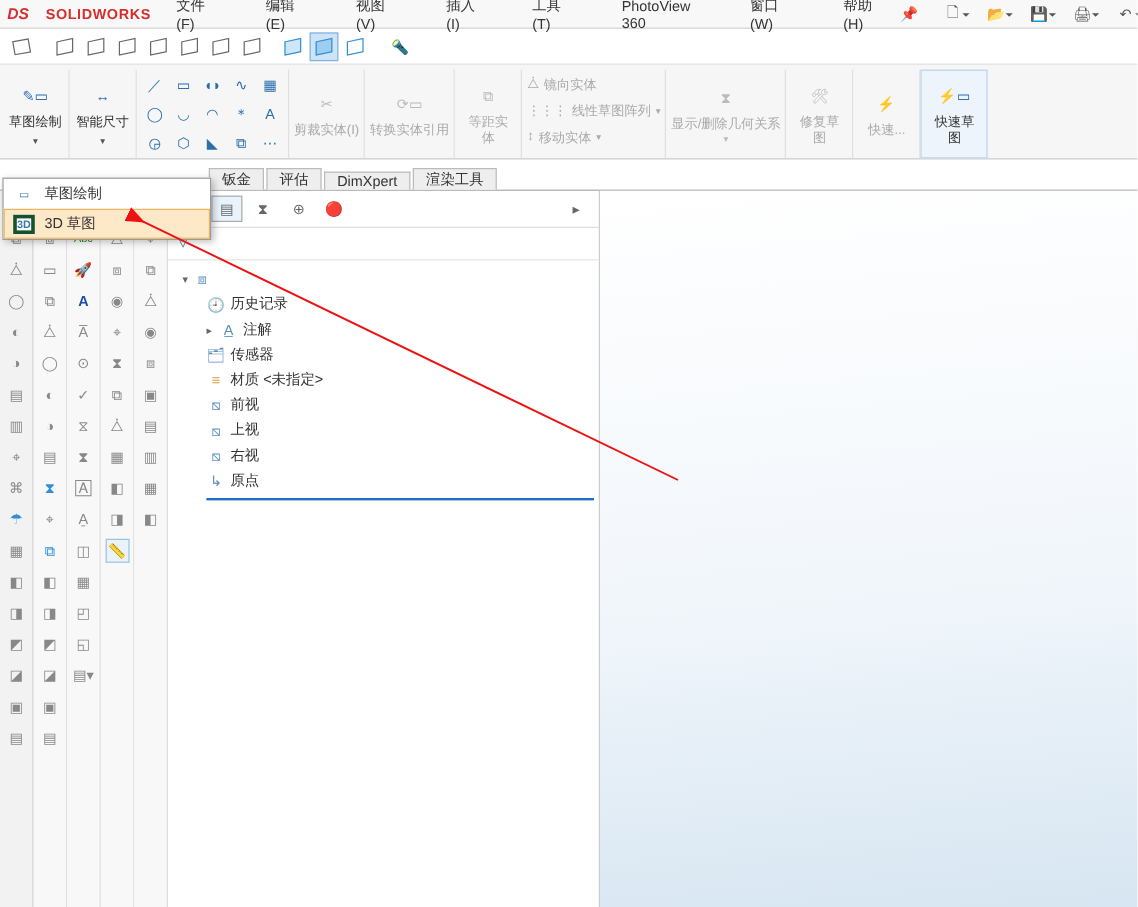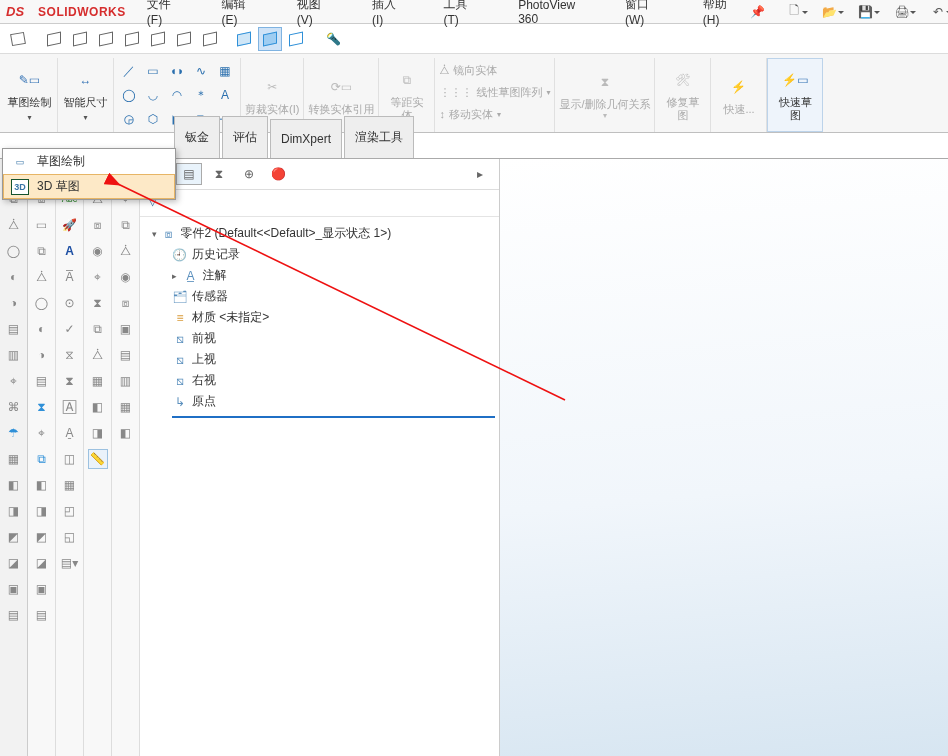--- a/index.html
+++ b/index.html
@@ -24,21 +24,21 @@
   .ribbon-group.big { justify-content: center; min-width: 56px; }
   .rg-icon { width: 28px; height: 28px; display: flex; align-items: center; justify-content: center; color: #2f6fb3; }
   .rg-icon.dis { color: #bbb; }
   .rg-label { font-size: 11px; text-align: center; line-height: 1.15; margin-top: 2px; }
   .rg-label.dis { color: #aaa; }
   .ribbon-grid { display: grid; grid-template-columns: repeat(5, 22px); grid-auto-rows: 22px; gap: 2px; padding: 2px 4px; border-right: 1px solid #e0e0e0; }
   .rsmall { width: 22px; height: 22px; display: flex; align-items: center; justify-content: center; color: #2a6fae; cursor: pointer; }
   .ribbon-stack { display: flex; flex-direction: column; padding: 2px 4px; border-right: 1px solid #e0e0e0; font-size: 11px; color: #aaa; gap: 2px; }
   .ribbon-stack .row { display: flex; align-items: center; gap: 4px; height: 20px; }
   .tabs { display: flex; align-items: flex-end; height: 26px; border-bottom: 1px solid #aaa; padding-left: 174px; background: #fff; }
-  .tab { padding: 12px 10px; border: 1px solid #bbb; border-bottom: none; margin-right: 2px; background: #eee; font-size: 12px; cursor: pointer; }
+  .tab { padding: 0 10px; border: 1px solid #bbb; border-bottom: none; margin-right: 2px; background: #eee; font-size: 12px; cursor: pointer; }
   .workspace { position: relative; height: calc(756px - 24px - 30px - 72px - 26px); display: flex; }
   .leftstrip { width: 28px; background: #f2f2f2; border-right: 1px solid #ccc; display: flex; flex-direction: column; align-items: center; gap: 6px; padding: 4px 0; }
   .leftstrip2 { width: 28px; background: #f8f8f8; border-right: 1px solid #ddd; display: flex; flex-direction: column; align-items: center; gap: 6px; padding: 4px 0; }
   .ls { width: 20px; height: 20px; color: #888; display: flex; align-items: center; justify-content: center; }
   .ls.hl { color: #2f90d8; }
   .treepanel { width: 360px; border-right: 1px solid #ccc; display: flex; flex-direction: column; }
   .tree-tb { display: flex; align-items: center; gap: 4px; padding: 4px 6px; border-bottom: 1px solid #ddd; }
   .tt { width: 26px; height: 22px; display: flex; align-items: center; justify-content: center; color: #666; cursor: pointer; }
   .tt.sel { border: 1px solid #aaa; background: #e9f3fb; }
   .filterrow { display: flex; align-items: center; padding: 4px 8px; border-bottom: 1px solid #e4e4e4; }
@@ -313,21 +313,20 @@
       <div style="flex:1"></div>
       <div class="tt">▸</div>
     </div>
     <div class="filterrow">
       <div class="fic">▽</div>
     </div>
     <div class="tree">
       <div class="tree-node">
         <span style="font-size:9px;color:#666">▾</span>
         <span class="ti">⧈</span>
-        <span>零件2  (Default&lt;&lt;Default&gt;_显示状态 1&gt;)</span>
       </div>
       <div class="tree-sub">
         <div class="tree-node">
           <span class="ti">🕘</span>
           <span>历史记录</span>
         </div>
         <div class="tree-node">
           <span style="font-size:9px;color:#666;margin-right:2px">▸</span>
           <span class="ti">A̲</span>
           <span>注解</span>
@@ -363,21 +362,21 @@
 
   <div class="canvas"></div>
 </div>
 
 <div class="dropdownMenu">
   <div class="dditem">
     <span class="ddicon">▭</span>
     <span>草图绘制</span>
   </div>
   <div class="dditem hov">
-    <span class="ddicon" style="background:#fff;border:1px solid #14532d;font-weight:bold">3D</span>
+    <span class="ddicon" style="background:#fff;border:3px solid #14532d;font-weight:bold">3D</span>
     <span>3D 草图</span>
   </div>
 </div>
 
 <svg class="arrow" width="948" height="756">
   <defs>
     <marker id="ah" markerWidth="10" markerHeight="8" refX="2" refY="4" orient="auto">
       <path d="M10,0 L0,4 L10,8 Z" fill="#e11"></path>
     </marker>
   </defs>

